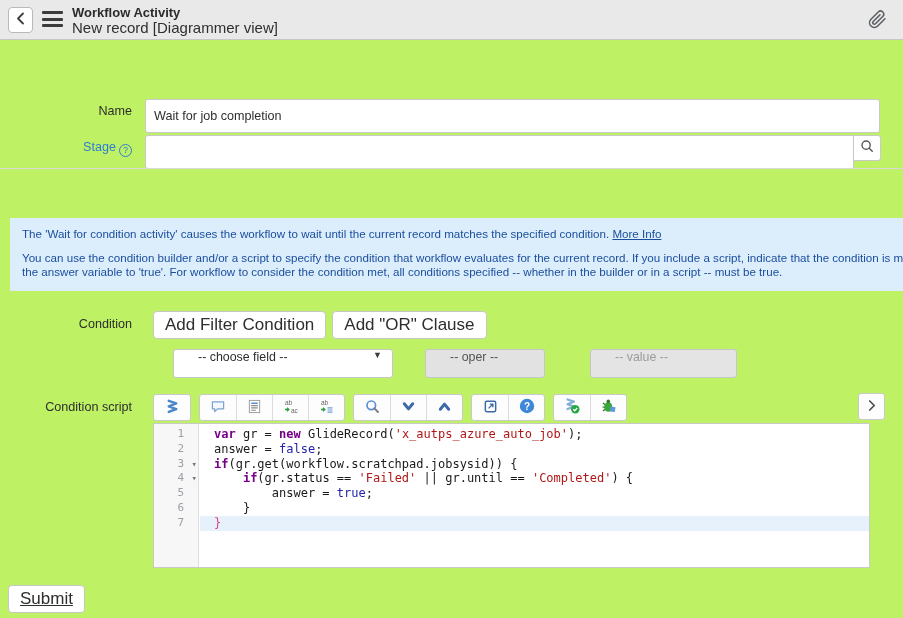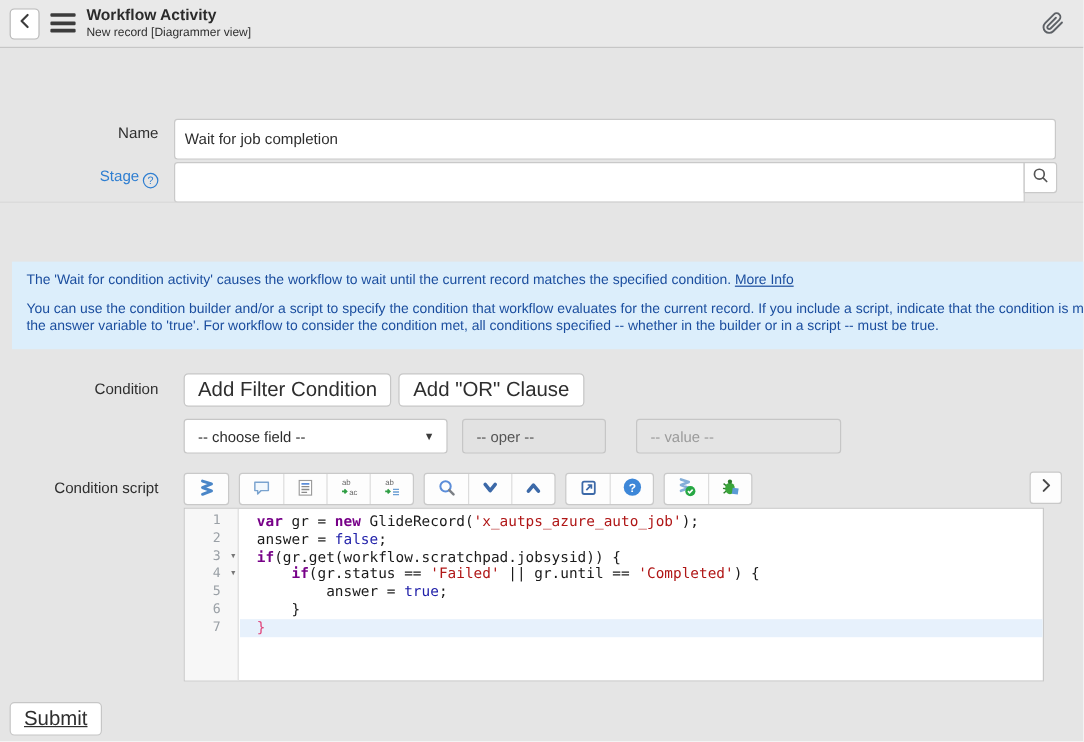--- a/index.html
+++ b/index.html
@@ -1,30 +1,30 @@
 <!DOCTYPE html>
 <html><head>
 <meta charset="utf-8">
 <style>
   * { margin:0; padding:0; box-sizing:border-box; }
   html,body { background:#fff; }
   body { font-family:"Liberation Sans", sans-serif; color:#2e2e2e; }
-  #screen { position:relative; width:903px; height:618px; background:#e5e5e5; overflow:hidden; }
+  #screen { position:relative; width:903px; height:618px; background:#bef264; overflow:hidden; }
 
   
   .header { position:absolute; top:0; left:0; width:903px; height:40px;
             background:#e9e9e9; border-bottom:1px solid #c6c6c6; }
   .back-btn { position:absolute; top:7px; left:8px; width:25px; height:26px;
               background:#fff; border:1px solid #b9b9b9; border-radius:4px;
               display:flex; align-items:center; justify-content:center; cursor:pointer; }
   .hamburger { position:absolute; top:11px; left:42px; width:21px; cursor:pointer; }
   .hamburger div { height:3.2px; background:#3c3c3c; margin-bottom:3.4px; border-radius:1px; }
   .hdr-titles { position:absolute; top:5px; left:72px; line-height:15px; }
   .hdr-title { font-size:13px; font-weight:bold; color:#2b2b2b; }
-  .hdr-sub   { font-size:10px; color:#2f2f2f;text-align:right; }
+  .hdr-sub   { font-size:15px; color:#2f2f2f;text-align:right; }
   .paperclip { position:absolute; top:9px; right:16px; cursor:pointer; }
 
   
   .lbl { position:absolute; left:0; width:132px; text-align:right; font-size:12.6px; color:#2e2e2e; }
   .txt-input { position:absolute; height:26px; border:1px solid #c9c9c9; border-radius:3px;
                font-family:"Liberation Sans", sans-serif; font-size:12.6px; color:#2e2e2e;
                padding:16px 8px; background:#fff; }
   .stage-lbl { color:#2e7ed1; }
   .help-badge { display:inline-block; width:13px; height:13px; border:1.4px solid #2e7ed1;
                 border-radius:50%; color:#2e7ed1; font-size:9px; line-height:11px; text-align:center;
@@ -44,25 +44,25 @@
   .info-box p + p { margin-top:9px; }
   .info-link { color:#1a4d9e; text-decoration:underline; cursor:pointer; }
 
   
   .cond-buttons { position:absolute; top:311px; left:153px; display:flex; gap:6px; }
   .btn { background:#fff; border:1px solid #c6c6c6; border-radius:4px; height:28px;
          font-family:"Liberation Sans", sans-serif; font-size:17px; color:#2e2e2e;
          padding:0 11px; cursor:pointer; }
   .selects-row { position:absolute; top:349px; left:153px; display:flex; }
   .sel { height:29px; border:1px solid #c6c6c6; border-radius:3px; font-size:12.4px;
-         display:flex; align-items:center; padding:0 11px; position:relative; }
+         display:flex; align-items:flex-start; padding:0 24px; position:relative;margin-left:20px; }
   .sel-field { width:220px; background:#fff; color:#2e2e2e; margin-right:12px; cursor:pointer; }
   .sel-field .caret { position:absolute; right:10px; font-size:9px; color:#3c3c3c; }
   .sel-oper  { width:120px; background:#e2e2e2; color:#545454; margin-right:25px; }
-  .sel-value { width:171px; background:#e4e4e4; color:#9b9b9b; }
+  .sel-value { width:147px; background:#e4e4e4; color:#9b9b9b; }
 
   
   .toolbar { position:absolute; top:394px; left:153px; display:flex; gap:8px; }
   .btn-group { display:inline-flex; border:1px solid #c9c9c9; border-radius:3px;
                background:#fdfdfd; overflow:hidden; height:27px; }
   .tb-btn { width:36px; height:25px; display:flex; align-items:center; justify-content:center;
             background:transparent; border:none; border-left:1px solid #dcdcdc; cursor:pointer; }
   .tb-btn:first-child { border-left:none; }
   .expand-btn { position:absolute; top:393px; left:858px; width:27px; height:27px;
                 background:#fdfdfd; border:1px solid #c9c9c9; border-radius:3px;

